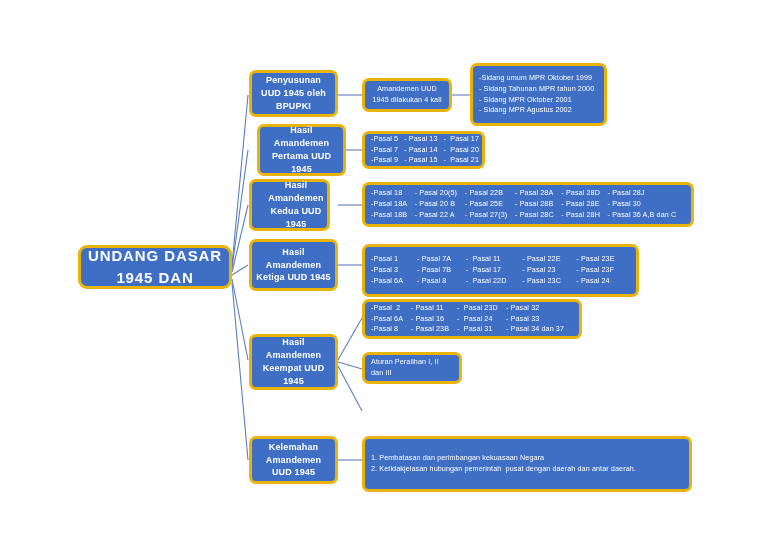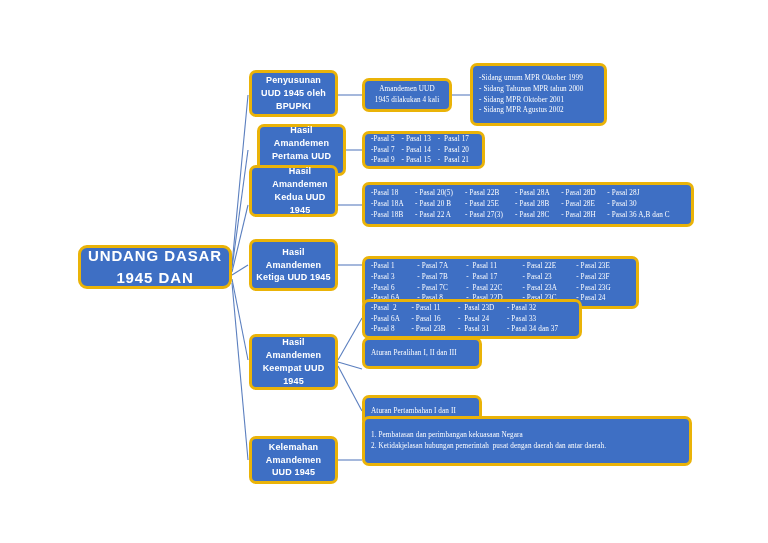--- a/index.html
+++ b/index.html
@@ -47,21 +47,20 @@
     padding:3px 4px;
   }
   
   .leaf{
     font-size:7.2px;
     line-height:1.5;
     letter-spacing:.1px;
     justify-content:flex-start;
     text-align:left;
     padding:4px 6px;
-    font-family:Liberation Serif, serif;
   }
   .leaf.center{justify-content:center;text-align:center;}
 
   .grid{display:table;width:100%;}
   .grid .row{display:table-row;}
   .grid .row > span{display:table-cell;white-space:pre;padding-right:6px;}
 
   .linelist{display:block;}
   .linelist > span{display:block;white-space:pre;}
 </style>
@@ -103,21 +102,21 @@
   </div>
 
   <div class="node branch" style="left:249px;top:70px;width:89px;height:47px;">
     <span>Penyusunan UUD 1945 oleh BPUPKI</span>
   </div>
 
   <div class="node branch" style="left:249px;top:124px;width:89px;height:52px;margin-left:8px;">
     <span>Hasil Amandemen Pertama UUD 1945</span>
   </div>
 
-  <div class="node branch" style="left:249px;top:165px;width:89px;height:52px;padding-left:17px;">
+  <div class="node branch" style="left:249px;top:179px;width:81px;height:52px;padding-left:17px;">
     <span>Hasil Amandemen Kedua UUD 1945</span>
   </div>
 
   <div class="node branch" style="left:249px;top:239px;width:89px;height:52px;">
     <span>Hasil Amandemen Ketiga UUD 1945</span>
   </div>
 
   <div class="node branch" style="left:249px;top:334px;width:89px;height:56px;">
     <span>Hasil Amandemen Keempat UUD 1945</span>
   </div>
@@ -181,44 +180,37 @@
         <span>-Pasal 18B</span>
         <span>- Pasal 22 A</span>
         <span>- Pasal 27(3)</span>
         <span>- Pasal 28C</span>
         <span>- Pasal 28H</span>
         <span>- Pasal 36 A,B dan C</span>
       </span>
     </span>
   </div>
 
-  <div class="node leaf" style="left:362px;top:256px;width:277px;height:53px;">
+  <div class="node leaf" style="left:362px;top:244px;width:277px;height:53px;">
     <span class="grid">
       <span class="row">
         <span>-Pasal 1</span>
         <span>- Pasal 7A</span>
         <span>-  Pasal 11</span>
         <span>- Pasal 22E</span>
         <span>- Pasal 23E</span>
       </span>
       <span class="row">
         <span>-Pasal 3</span>
         <span>- Pasal 7B</span>
         <span>-  Pasal 17</span>
         <span>- Pasal 23</span>
         <span>- Pasal 23F</span>
       </span>
       <span class="row">
-        <span>-Pasal 6</span>
-        <span>- Pasal 7C</span>
-        <span>-  Pasal 22C</span>
-        <span>- Pasal 23A</span>
-        <span>- Pasal 23G</span>
-      </span>
-      <span class="row">
         <span>-Pasal 6A</span>
         <span>- Pasal 8</span>
         <span>-  Pasal 22D</span>
         <span>- Pasal 23C</span>
         <span>- Pasal 24</span>
       </span>
     </span>
   </div>
 
   <div class="node leaf" style="left:362px;top:299px;width:220px;height:40px;">
@@ -237,28 +229,25 @@
       </span>
       <span class="row">
         <span>-Pasal 8</span>
         <span>- Pasal 23B</span>
         <span>-  Pasal 31</span>
         <span>- Pasal 34 dan 37</span>
       </span>
     </span>
   </div>
 
-  <div class="node leaf" style="left:362px;top:337px;width:120px;height:32px;">
+  <div class="node leaf" style="left:362px;top:352px;width:100px;height:32px;">
     <span>Aturan Peralihan I, II dan III</span>
   </div>
 
-  <div class="node leaf" style="left:362px;top:395px;width:120px;height:32px;">
-    <span>Aturan Pertambahan I dan II</span>
-  </div>
-
-  <div class="node leaf" style="left:362px;top:416px;width:330px;height:50px;">
+
+  <div class="node leaf" style="left:362px;top:436px;width:330px;height:56px;">
     <span class="linelist">
       <span>1. Pembatasan dan perimbangan kekuasaan Negara</span>
       <span>2. Ketidakjelasan hubungan pemerintah  pusat dengan daerah dan antar daerah.</span>
     </span>
   </div>
 
 </div>
 
 </body></html>

